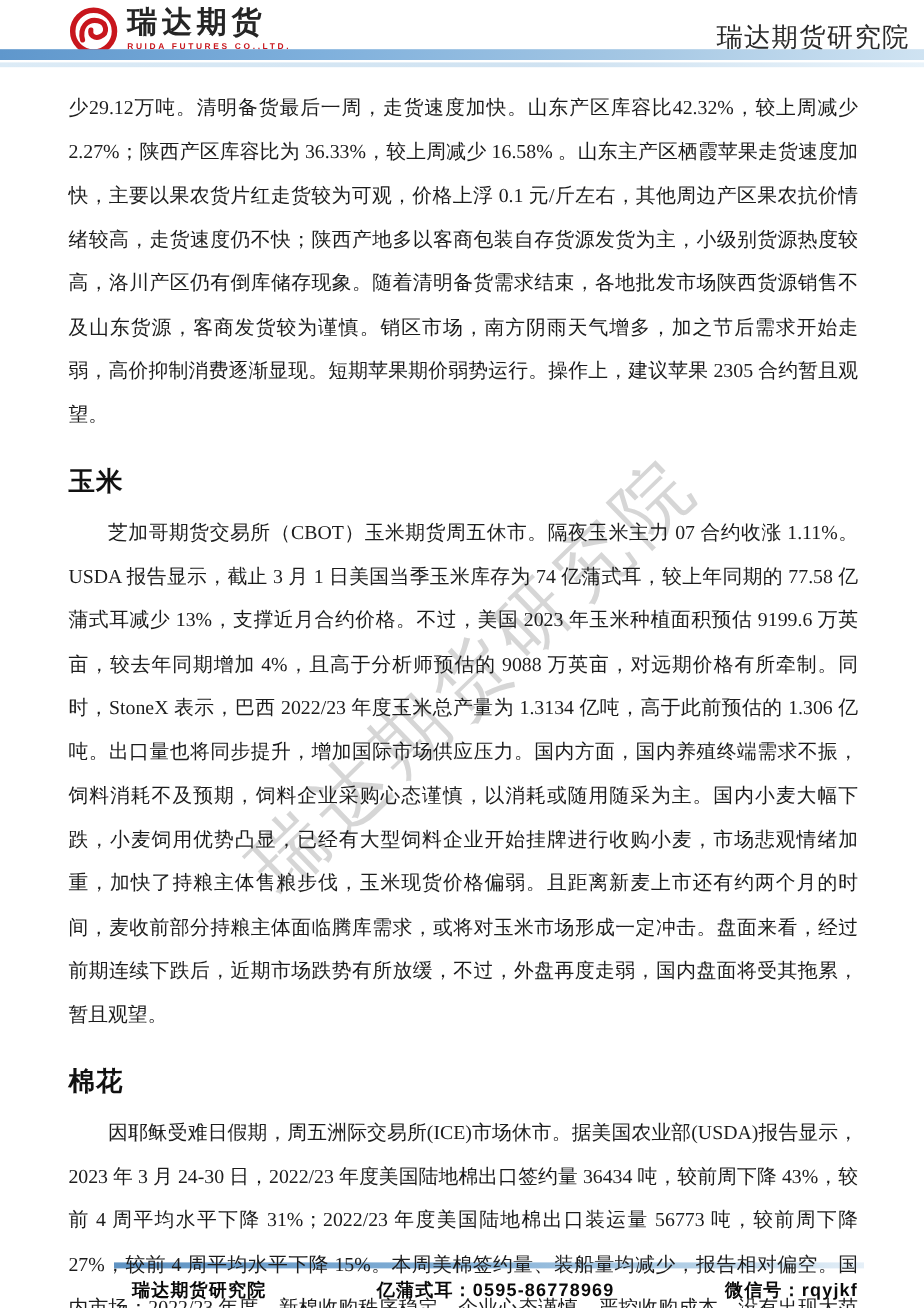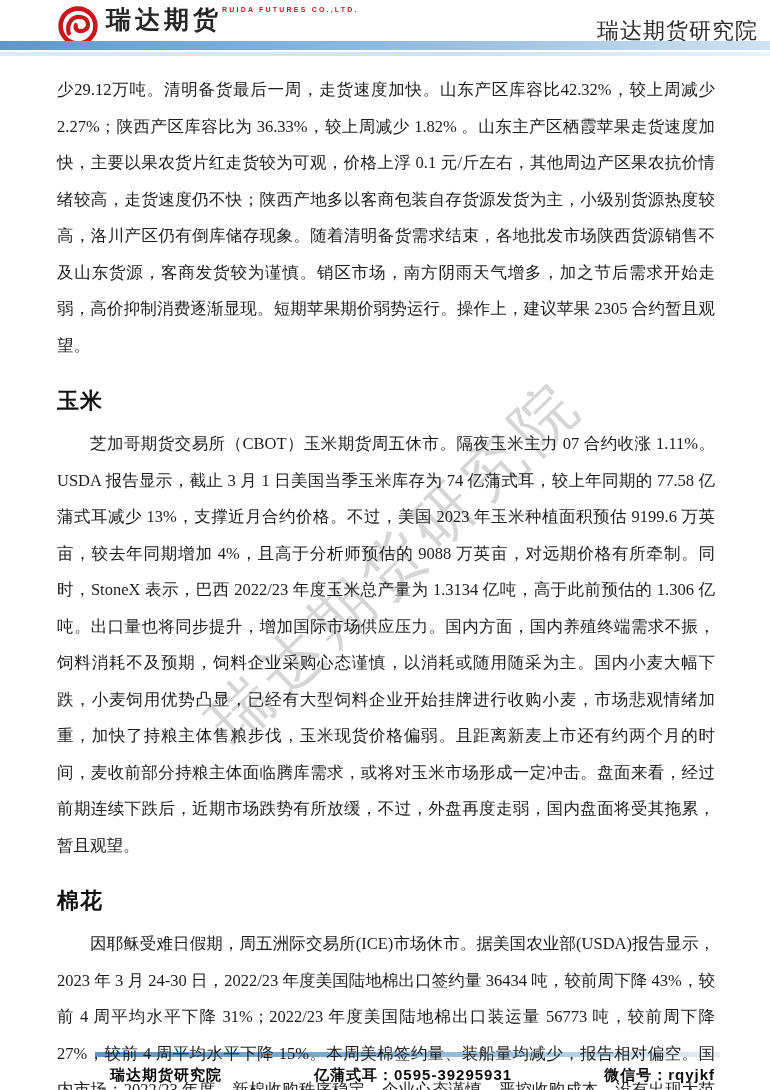--- a/index.html
+++ b/index.html
@@ -6,21 +6,21 @@
   body{
     width:770px;height:1090px;position:relative;overflow:hidden;
     background:#ffffff;
     font-family:"Liberation Serif","DejaVu Serif",serif;
     color:#1c1c1c;
   }
   
   .header{position:absolute;top:0;left:0;width:770px;height:62px;}
   .logo{position:absolute;top:4px;left:56px;display:flex;align-items:flex-start;}
   .logo-icon{width:44px;height:44px;margin-right:6px;}
-  .brand-text{display:flex;flex-direction:row;}
+  .brand-text{display:flex;flex-direction:column;}
   .brand-cn{
     font-family:"Liberation Sans","DejaVu Sans",sans-serif;
     font-weight:bold;font-size:25px;letter-spacing:4px;color:#252525;line-height:30px;
   }
   .brand-en{
     font-family:"Liberation Sans","DejaVu Sans",sans-serif;
     font-size:7px;letter-spacing:2.2px;color:#c8161d;margin-top:2px;font-weight:bold;
   }
   .institute-title{
     position:absolute;top:16px;right:12px;
@@ -84,37 +84,37 @@
   <div class="institute-title">瑞达期货研究院</div>
   <div class="header-bar-main"></div>
   <div class="header-bar-sub"></div>
 </div>
 
 <div class="watermark">瑞达期货研究院</div>
 
 <div class="doc">
 
   <section>
-    <p>少29.12万吨。清明备货最后一周，走货速度加快。山东产区库容比42.32%，较上周减少2.27%；陕西产区库容比为 36.33%，较上周减少 1.82% 。山东主产区栖霞苹果走货速度加快，主要以果农货片红走货较为可观，价格上浮 0.1 元/斤左右，其他周边产区果农抗价情绪较高，走货速度仍不快；陕西产地多以客商包装自存货源发货为主，小级别货源热度较高，洛川产区仍有倒库储存现象。随着清明备货需求结束，各地批发市场陕西货源销售不及山东货源，客商发货较为谨慎。销区市场，南方阴雨天气增多，加之节后需求开始走弱，高价抑制消费逐渐显现。短期苹果期价弱势运行。操作上，建议苹果 2305 合约暂且观望。</p>
+    <p>少29.12万吨。清明备货最后一周，走货速度加快。山东产区库容比42.32%，较上周减少2.27%；陕西产区库容比为 36.33%，较上周减少 16.58% 。山东主产区栖霞苹果走货速度加快，主要以果农货片红走货较为可观，价格上浮 0.1 元/斤左右，其他周边产区果农抗价情绪较高，走货速度仍不快；陕西产地多以客商包装自存货源发货为主，小级别货源热度较高，洛川产区仍有倒库储存现象。随着清明备货需求结束，各地批发市场陕西货源销售不及山东货源，客商发货较为谨慎。销区市场，南方阴雨天气增多，加之节后需求开始走弱，高价抑制消费逐渐显现。短期苹果期价弱势运行。操作上，建议苹果 2305 合约暂且观望。</p>
   </section>
 
   <section>
     <h2>玉米</h2>
     <p class="indent">芝加哥期货交易所（CBOT）玉米期货周五休市。隔夜玉米主力 07 合约收涨 1.11%。USDA 报告显示，截止 3 月 1 日美国当季玉米库存为 74 亿蒲式耳，较上年同期的 77.58 亿蒲式耳减少 13%，支撑近月合约价格。不过，美国 2023 年玉米种植面积预估 9199.6 万英亩，较去年同期增加 4%，且高于分析师预估的 9088 万英亩，对远期价格有所牵制。同时，StoneX 表示，巴西 2022/23 年度玉米总产量为 1.3134 亿吨，高于此前预估的 1.306 亿吨。出口量也将同步提升，增加国际市场供应压力。国内方面，国内养殖终端需求不振，饲料消耗不及预期，饲料企业采购心态谨慎，以消耗或随用随采为主。国内小麦大幅下跌，小麦饲用优势凸显，已经有大型饲料企业开始挂牌进行收购小麦，市场悲观情绪加重，加快了持粮主体售粮步伐，玉米现货价格偏弱。且距离新麦上市还有约两个月的时间，麦收前部分持粮主体面临腾库需求，或将对玉米市场形成一定冲击。盘面来看，经过前期连续下跌后，近期市场跌势有所放缓，不过，外盘再度走弱，国内盘面将受其拖累，暂且观望。</p>
   </section>
 
   <section>
     <h2>棉花</h2>
     <p class="indent">因耶稣受难日假期，周五洲际交易所(ICE)市场休市。据美国农业部(USDA)报告显示，2023 年 3 月 24-30 日，2022/23 年度美国陆地棉出口签约量 36434 吨，较前周下降 43%，较前 4 周平均水平下降 31%；2022/23 年度美国陆地棉出口装运量 56773 吨，较前周下降 27%，较前 4 周平均水平下降 15%。本周美棉签约量、装船量均减少，报告相对偏空。国内市场：2022/23 年度，新棉收购秩序稳定，企业心态谨慎，严控收购成本，没有出现大范围抢收现象。年后加工速度提升，进度持续追赶,预计 4 月底加工全部结束。截至 3 月 31 日，全国棉花加工总量约为 626.09 万吨，同比增长 15.6%，全国及新疆加工总量已超去年，市场可流通供应充足。不</p>
   </section>
 
 </div>
 
 <div class="footer-bar"></div>
 <div class="footer-row">
   <span>瑞达期货研究院</span>
   <span>
-    <span>亿蒲式耳：</span><span>0595-39295931</span>
+    <span>亿蒲式耳：</span><span>0595-86778969</span>
   </span>
   <span>
     <span>微信号：</span><span>rqyjkf</span>
   </span>
 </div>
 
 </body></html>

